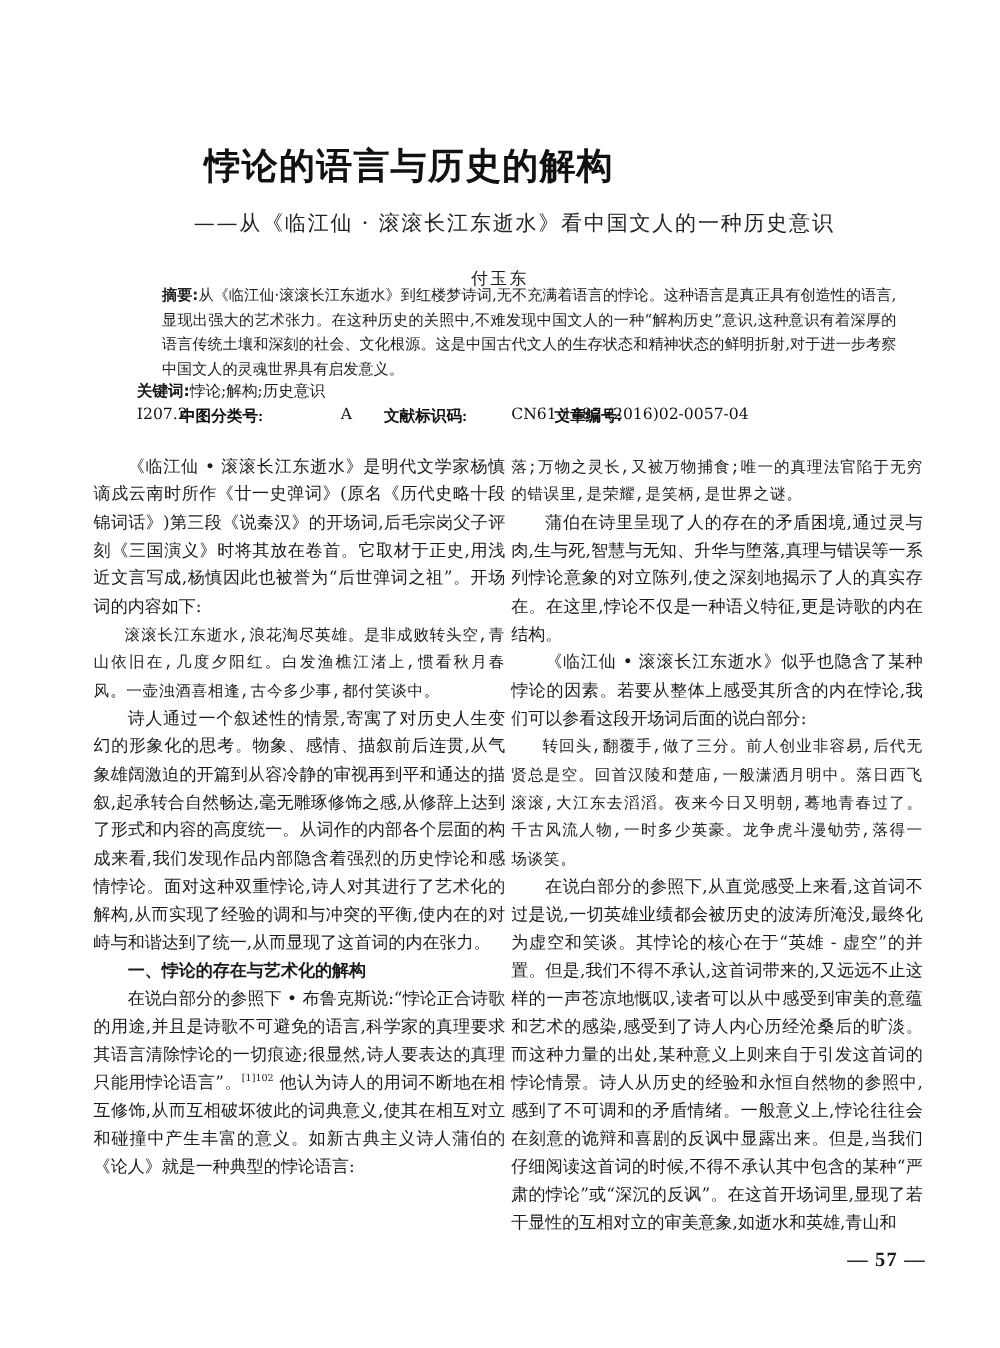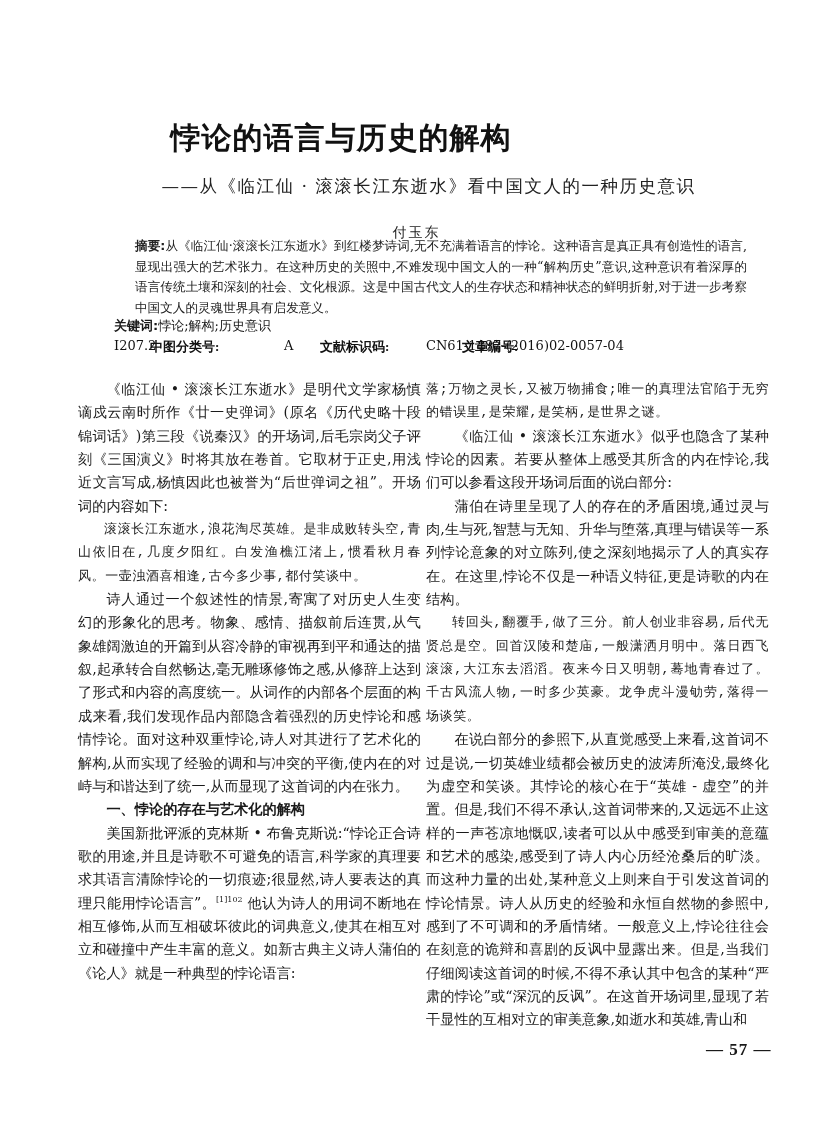--- a/index.html
+++ b/index.html
@@ -62,24 +62,24 @@
       <span class="lbl">文章编号:</span>
       <span>CN61-1487-(2016)02-0057-04</span>
     </span>
 </div>
 
 <div class="col left">
   <p>《临江仙 • 滚滚长江东逝水》是明代文学家杨慎谪戍云南时所作《廿一史弹词》(原名《历代史略十段锦词话》)第三段《说秦汉》的开场词,后毛宗岗父子评刻《三国演义》时将其放在卷首。它取材于正史,用浅近文言写成,杨慎因此也被誉为“后世弹词之祖”。开场词的内容如下:</p>
   <p class="quote">滚滚长江东逝水,浪花淘尽英雄。是非成败转头空,青山依旧在,几度夕阳红。白发渔樵江渚上,惯看秋月春风。一壶浊酒喜相逢,古今多少事,都付笑谈中。</p>
   <p>诗人通过一个叙述性的情景,寄寓了对历史人生变幻的形象化的思考。物象、感情、描叙前后连贯,从气象雄阔激迫的开篇到从容冷静的审视再到平和通达的描叙,起承转合自然畅达,毫无雕琢修饰之感,从修辞上达到了形式和内容的高度统一。从词作的内部各个层面的构成来看,我们发现作品内部隐含着强烈的历史悖论和感情悖论。面对这种双重悖论,诗人对其进行了艺术化的解构,从而实现了经验的调和与冲突的平衡,使内在的对峙与和谐达到了统一,从而显现了这首词的内在张力。</p>
   <h3>一、悖论的存在与艺术化的解构</h3>
-  <p><span>美国新批评派的克林斯 • 布鲁克斯说:“悖论正合诗歌的用途,并且是诗歌不可避免的语言,科学家的真理要求其语言清除悖论的一切痕迹;很显然,诗人要表达的真理只能用悖论语言”。</span><sup>[1]102</sup><span> 他认为诗人的用词不断地在相互修饰,从而互相破坏彼此的词典意义,使其在相互对立和碰撞中产生丰富的意义。如新古典主义诗人蒲伯的《论人》就是一种典型的悖论语言:</span></p>
+  <p><span>在说白部分的参照下 • 布鲁克斯说:“悖论正合诗歌的用途,并且是诗歌不可避免的语言,科学家的真理要求其语言清除悖论的一切痕迹;很显然,诗人要表达的真理只能用悖论语言”。</span><sup>[1]102</sup><span> 他认为诗人的用词不断地在相互修饰,从而互相破坏彼此的词典意义,使其在相互对立和碰撞中产生丰富的意义。如新古典主义诗人蒲伯的《论人》就是一种典型的悖论语言:</span></p>
 </div>
 
 <div class="col right">
   <p class="quote noindent">落;万物之灵长,又被万物捕食;唯一的真理法官陷于无穷的错误里,是荣耀,是笑柄,是世界之谜。</p>
+  <p>蒲伯在诗里呈现了人的存在的矛盾困境,通过灵与肉,生与死,智慧与无知、升华与堕落,真理与错误等一系列悖论意象的对立陈列,使之深刻地揭示了人的真实存在。在这里,悖论不仅是一种语义特征,更是诗歌的内在结构。</p>
   <p>《临江仙 • 滚滚长江东逝水》似乎也隐含了某种悖论的因素。若要从整体上感受其所含的内在悖论,我们可以参看这段开场词后面的说白部分:</p>
-  <p>蒲伯在诗里呈现了人的存在的矛盾困境,通过灵与肉,生与死,智慧与无知、升华与堕落,真理与错误等一系列悖论意象的对立陈列,使之深刻地揭示了人的真实存在。在这里,悖论不仅是一种语义特征,更是诗歌的内在结构。</p>
   <p class="quote">转回头,翻覆手,做了三分。前人创业非容易,后代无贤总是空。回首汉陵和楚庙,一般潇洒月明中。落日西飞滚滚,大江东去滔滔。夜来今日又明朝,蓦地青春过了。千古风流人物,一时多少英豪。龙争虎斗漫劬劳,落得一场谈笑。</p>
   <p>在说白部分的参照下,从直觉感受上来看,这首词不过是说,一切英雄业绩都会被历史的波涛所淹没,最终化为虚空和笑谈。其悖论的核心在于“英雄 - 虚空”的并置。但是,我们不得不承认,这首词带来的,又远远不止这样的一声苍凉地慨叹,读者可以从中感受到审美的意蕴和艺术的感染,感受到了诗人内心历经沧桑后的旷淡。而这种力量的出处,某种意义上则来自于引发这首词的悖论情景。诗人从历史的经验和永恒自然物的参照中,感到了不可调和的矛盾情绪。一般意义上,悖论往往会在刻意的诡辩和喜剧的反讽中显露出来。但是,当我们仔细阅读这首词的时候,不得不承认其中包含的某种“严肃的悖论”或“深沉的反讽”。在这首开场词里,显现了若干显性的互相对立的审美意象,如逝水和英雄,青山和</p>
 </div>
 
 <div class="pagenum">— 57 —</div>
 
 </body></html>

